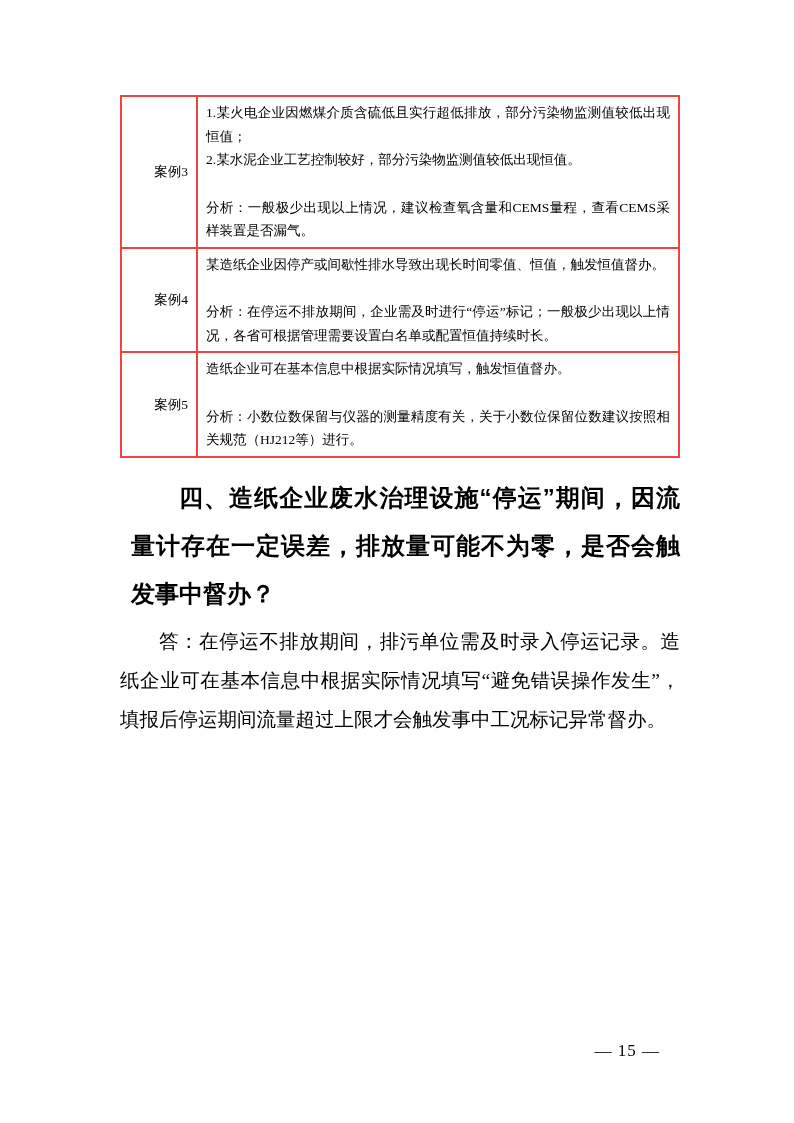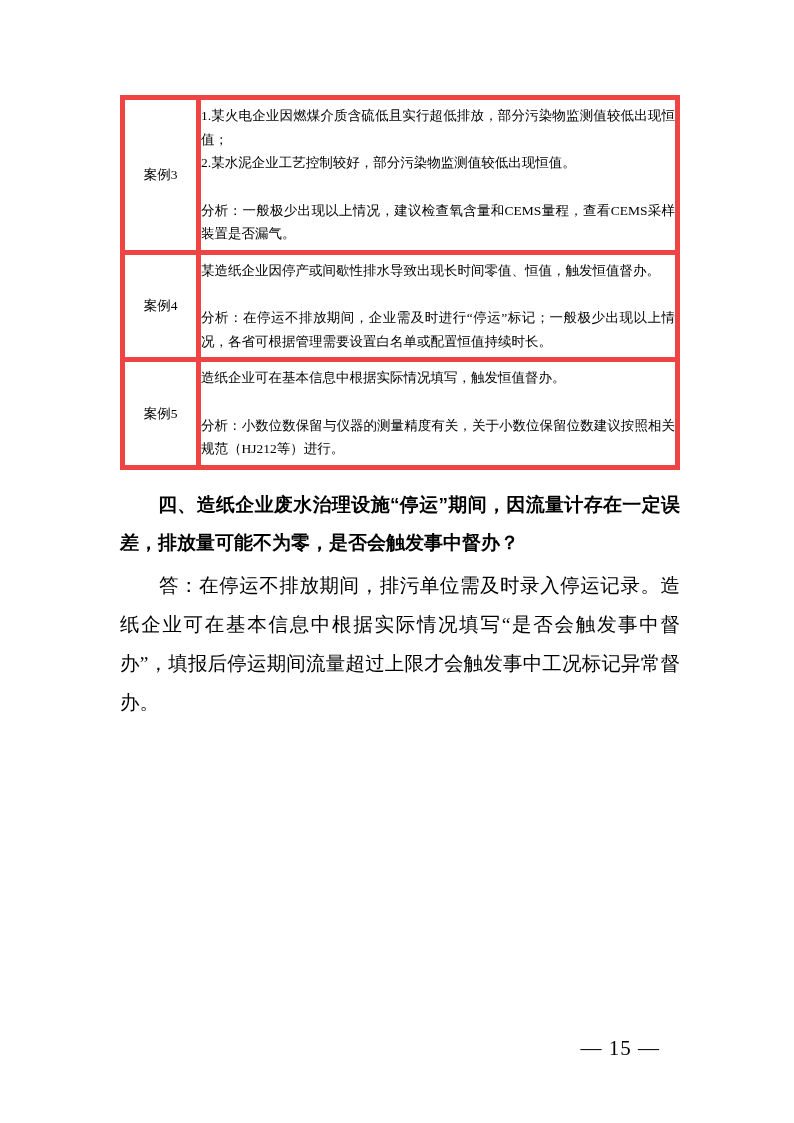--- a/index.html
+++ b/index.html
@@ -16,54 +16,55 @@
     overflow: hidden;
   }
   table.case-table {
     width: 100%;
     border-collapse: collapse;
     font-size: 13.5px;
     line-height: 1.75;
     table-layout: fixed;
   }
   table.case-table td {
-    border: 5px solid #ef4444;
-    padding: 4px 0;
+    border: 2px solid #ef4444;
+    padding: 4px 8px;
     vertical-align: middle;
   }
   td.label-cell {
     width: 76px;
-    text-align: center;
+    text-align: right;
   }
   td.content-cell {
     white-space: pre-line;
     text-align: justify;
     vertical-align: top;
   }
   h2.q-heading {
     font-family: "Liberation Sans", "DejaVu Sans", sans-serif;
     font-weight: bold;
-    font-size: 19px;
+    font-size: 24px;
     line-height: 2.0;
     text-indent: 2em;
     text-align: justify;
     margin-top: 16px;
+    margin-left: 11px;
   }
   p.answer {
     font-size: 19.5px;
     line-height: 2.0;
     text-indent: 2em;
     text-align: justify;
     margin-top: 4px;
   }
   .page-number {
     position: absolute;
     right: 134px;
     bottom: 62px;
-    font-size: 21px;
+    font-size: 17px;
     letter-spacing: 1px;
   }
 </style>
 </head>
 <body>
 
 <div class="page">
 
   <table class="case-table">
     <tbody>
@@ -83,18 +84,18 @@
     <tr>
       <td class="label-cell">案例5</td>
       <td class="content-cell">造纸企业可在基本信息中根据实际情况填写，触发恒值督办。
 
 分析：小数位数保留与仪器的测量精度有关，关于小数位保留位数建议按照相关规范（HJ212等）进行。</td>
     </tr>
   </tbody>
     </table>
 
   <h2 class="q-heading">四、造纸企业废水治理设施“停运”期间，因流量计存在一定误差，排放量可能不为零，是否会触发事中督办？</h2>
-  <p class="answer">答：在停运不排放期间，排污单位需及时录入停运记录。造纸企业可在基本信息中根据实际情况填写“是否会触发事中督办”，填报后停运期间流量超过上限才会触发事中工况标记异常督办。</p>
+  <p class="answer">答：在停运不排放期间，排污单位需及时录入停运记录。造纸企业可在基本信息中根据实际情况填写“避免错误操作发生”，填报后停运期间流量超过上限才会触发事中工况标记异常督办。</p>
 
 
   <div class="page-number">— 15 —</div>
 
 </div>
 
 </body></html>

